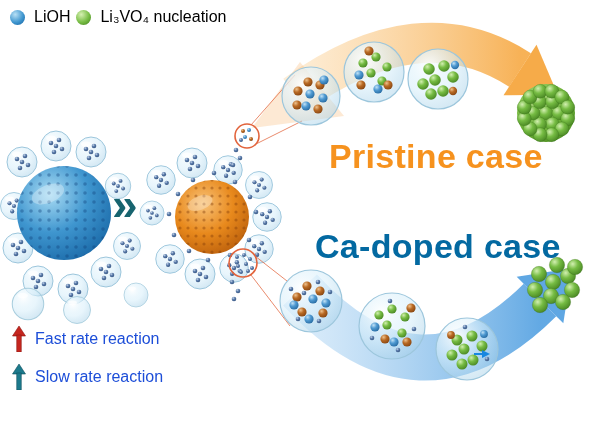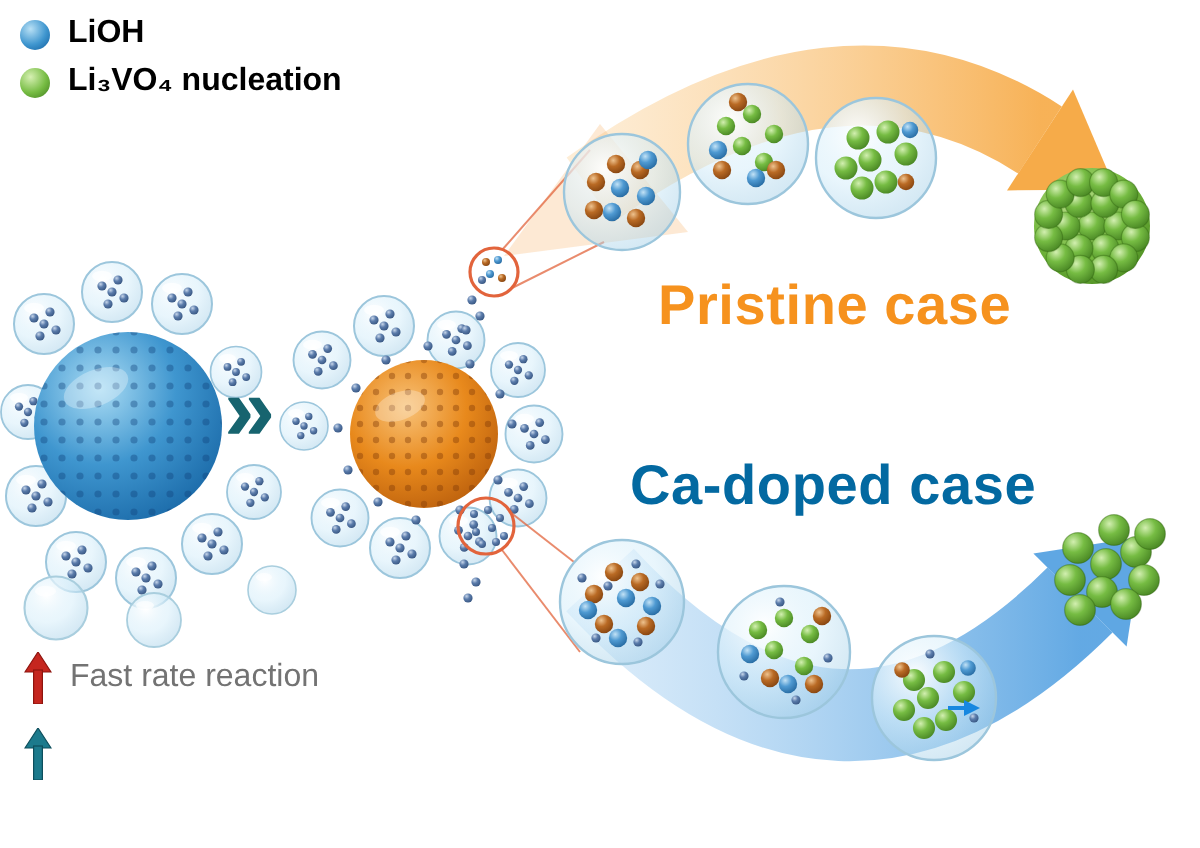--- a/index.html
+++ b/index.html
@@ -1,32 +1,32 @@
 <!DOCTYPE html>
 <html><head>
 <meta charset="utf-8">
 <style>
   html,body{margin:0;padding:0;background:#fff;}
   .stage{
     position:relative;width:600px;height:424px;background:#ffffff;overflow:hidden;
     font-family:"Liberation Sans","DejaVu Sans",sans-serif;
   }
   svg.art{position:absolute;left:0;top:0;}
-  .legend{position:absolute;left:10px;top:8px;display:flex;flex-direction:column;gap:6px;font-weight:bold;}
+  .legend{position:absolute;left:10px;top:8px;display:flex;flex-direction:row;gap:6px;}
   .legend-row{display:flex;align-items:center;gap:9px;font-size:16px;color:#000;line-height:18px;}
   .sph{width:15px;height:15px;border-radius:50%;flex:0 0 15px;}
   .sph.blue{background:radial-gradient(circle at 35% 30%, #b8e0f5, #3f96cf 55%, #0f5c9c);}
   .sph.green{background:radial-gradient(circle at 35% 30%, #d6f0b2, #76bc43 55%, #3e7a1c);}
   .sph.brown{background:radial-gradient(circle at 35% 30%, #eec490, #b96a24 55%, #7a3c0c);}
-  .case-label{position:absolute;font-weight:bold;font-size:28px;letter-spacing:0.3px;white-space:nowrap;}
+  .case-label{position:absolute;font-weight:bold;font-size:34px;letter-spacing:0.3px;white-space:nowrap;}
   .case-pristine{left:329px;top:137px;color:#F6921E;}
   .case-cadoped{left:315px;top:227px;color:#0369a1;}
   .flow-chevron{position:absolute;left:112px;top:181px;font-size:46px;font-weight:bold;color:#17646f;line-height:1;}
   .rates{position:absolute;left:12px;top:326px;display:flex;flex-direction:column;gap:12px;}
-  .rate-row{display:flex;align-items:center;gap:9px;font-size:16px;color:#737373;}
+  .rate-row{display:flex;align-items:center;gap:9px;font-size:16px;color:#1d4ed8;}
 </style>
 </head>
 <body>
 
 <div class="stage">
 
   <svg class="art" width="600" height="424" viewBox="0 0 600 424">
     <defs>
       <radialGradient id="gBubble" cx="0.35" cy="0.3" r="0.85">
         <stop offset="0" stop-color="rgba(255,255,255,0.95)"></stop>
@@ -353,16 +353,17 @@
         <polygon points="7,0 13.5,10 0.5,10" fill="#c5261f" stroke="#8e140e" stroke-width="0.6"></polygon>
         <rect x="4.8" y="9" width="4.4" height="17" fill="#c5261f" stroke="#8e140e" stroke-width="0.6"></rect>
       </svg>
       <span>Fast rate reaction</span>
     </div>
     <div class="rate-row">
       <svg width="14" height="26">
         <polygon points="7,0 13.5,10 0.5,10" fill="#1c7a8c" stroke="#0d4e5c" stroke-width="0.6"></polygon>
         <rect x="4.8" y="9" width="4.4" height="17" fill="#1c7a8c" stroke="#0d4e5c" stroke-width="0.6"></rect>
       </svg>
+      <span>Slow rate reaction</span>
     </div>
   </div>
 
 </div>
 
 </body></html>

